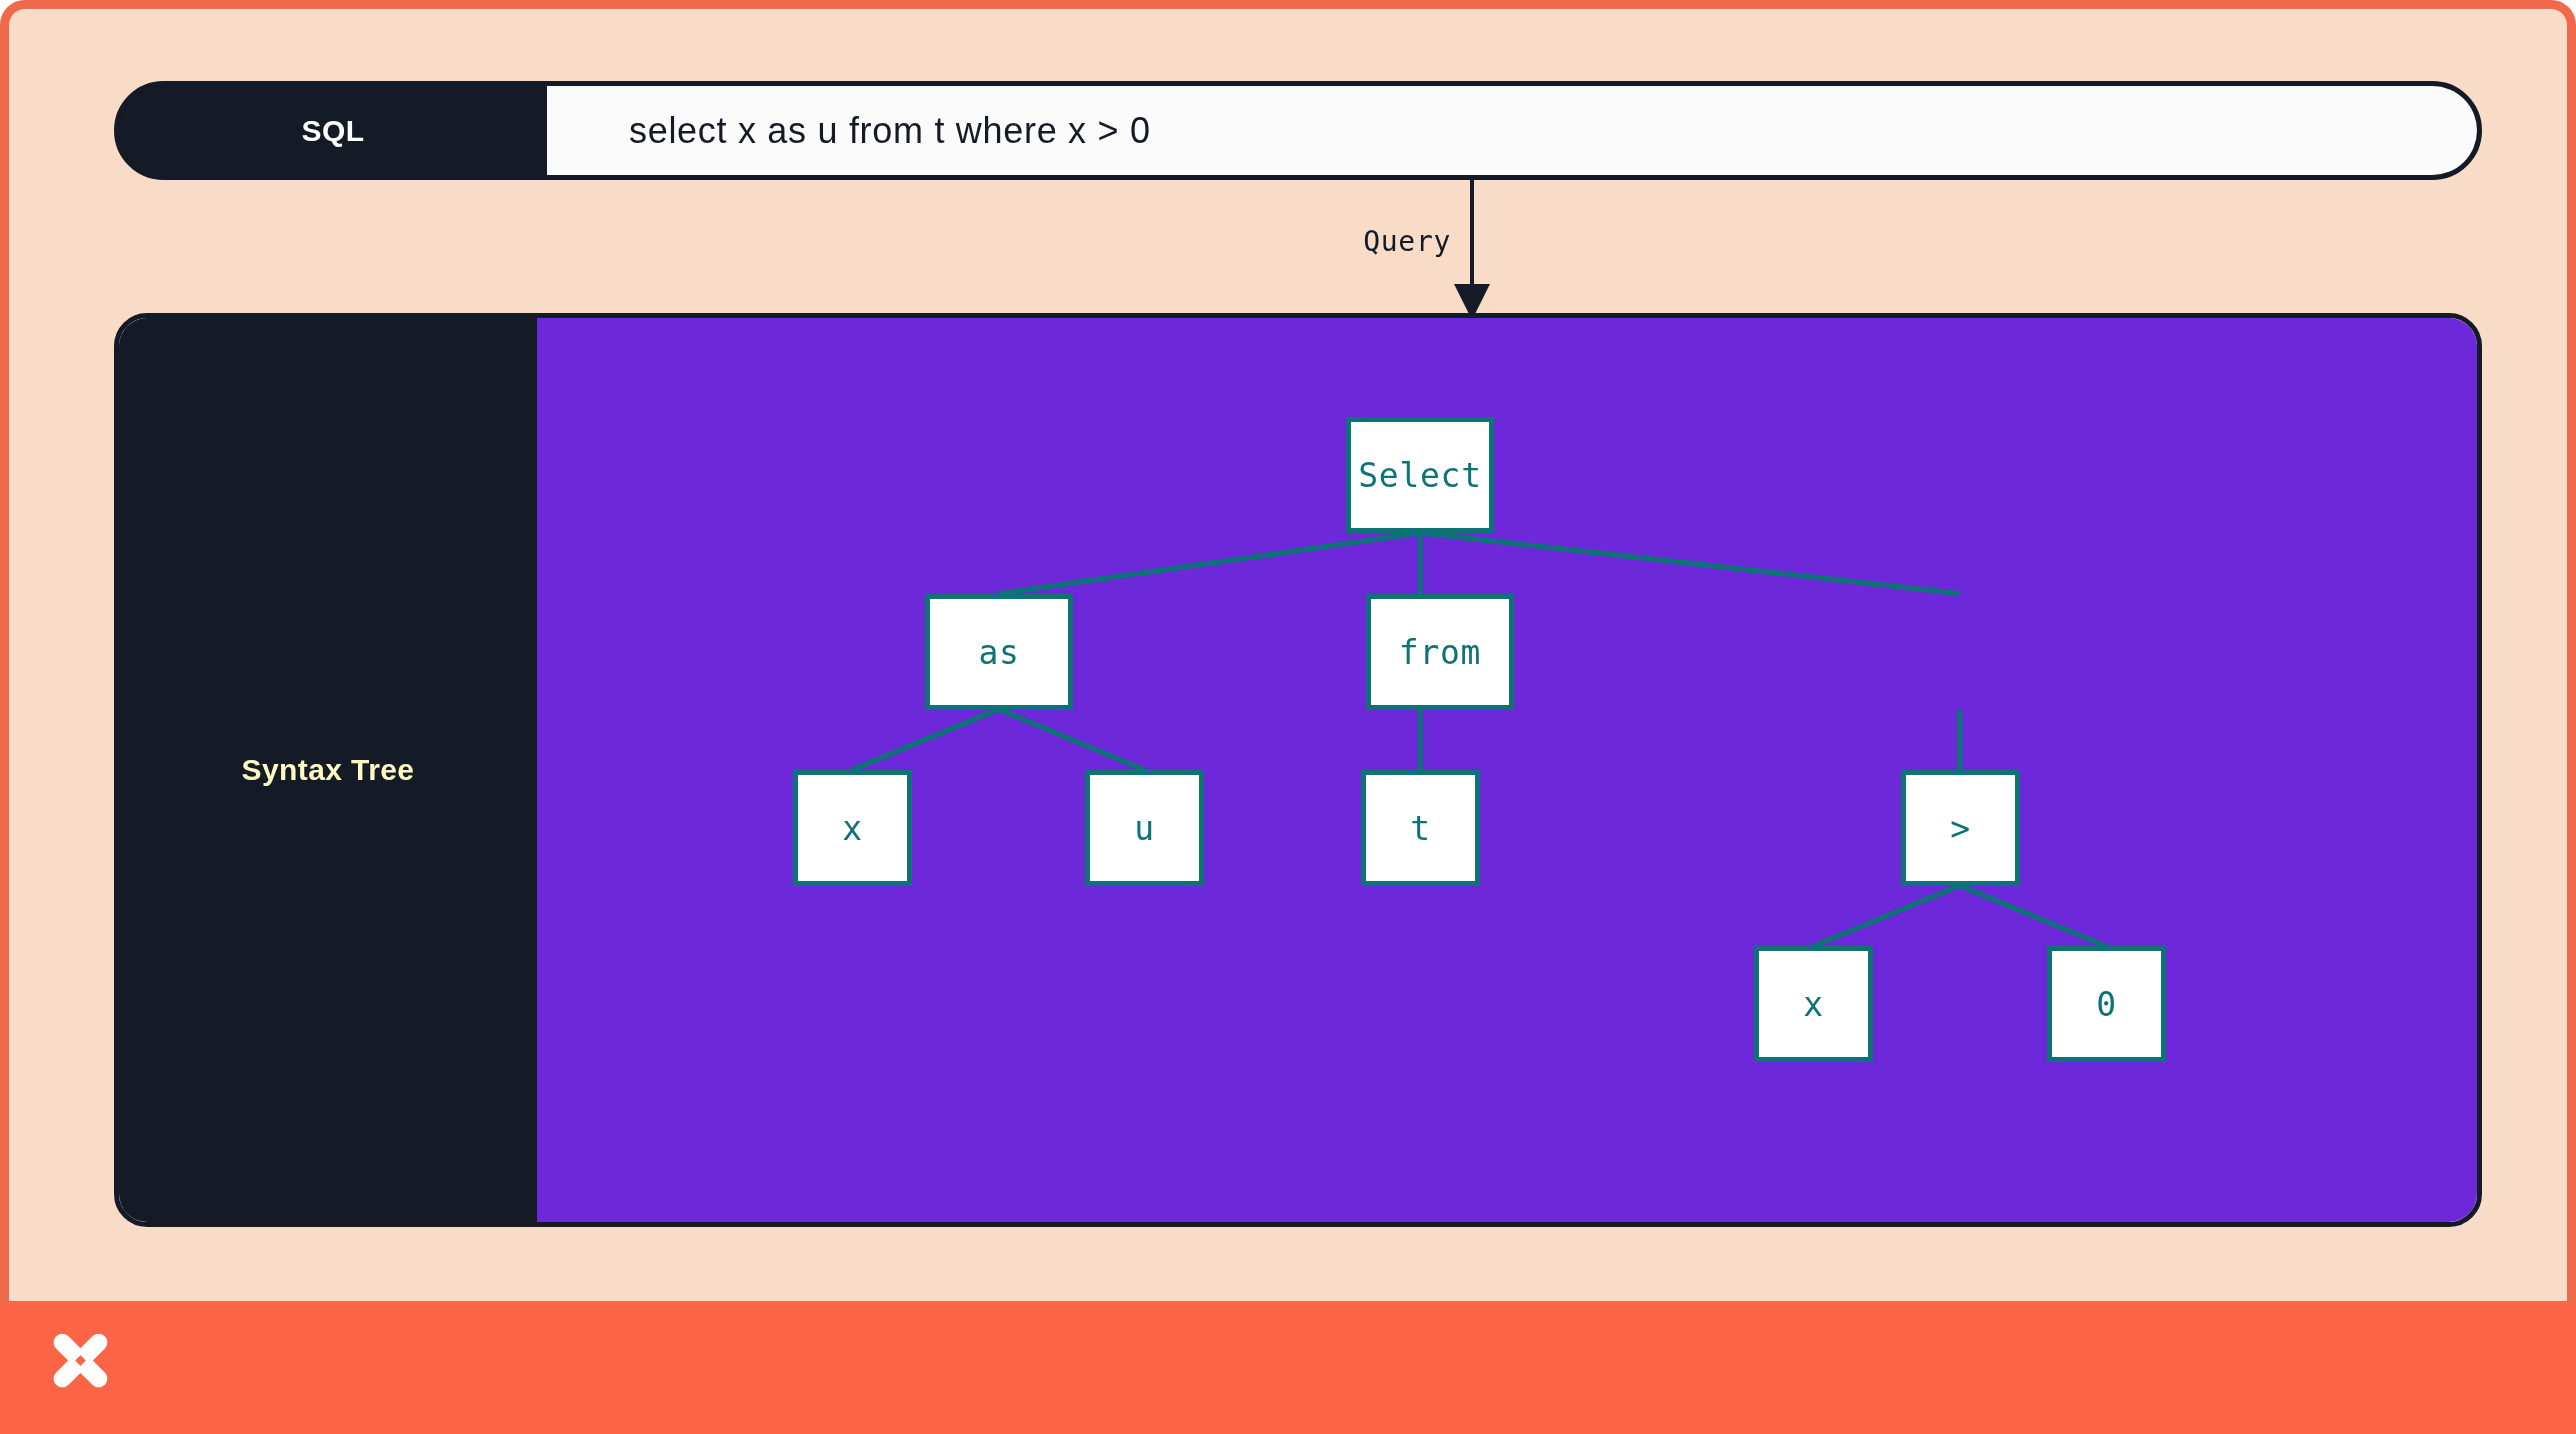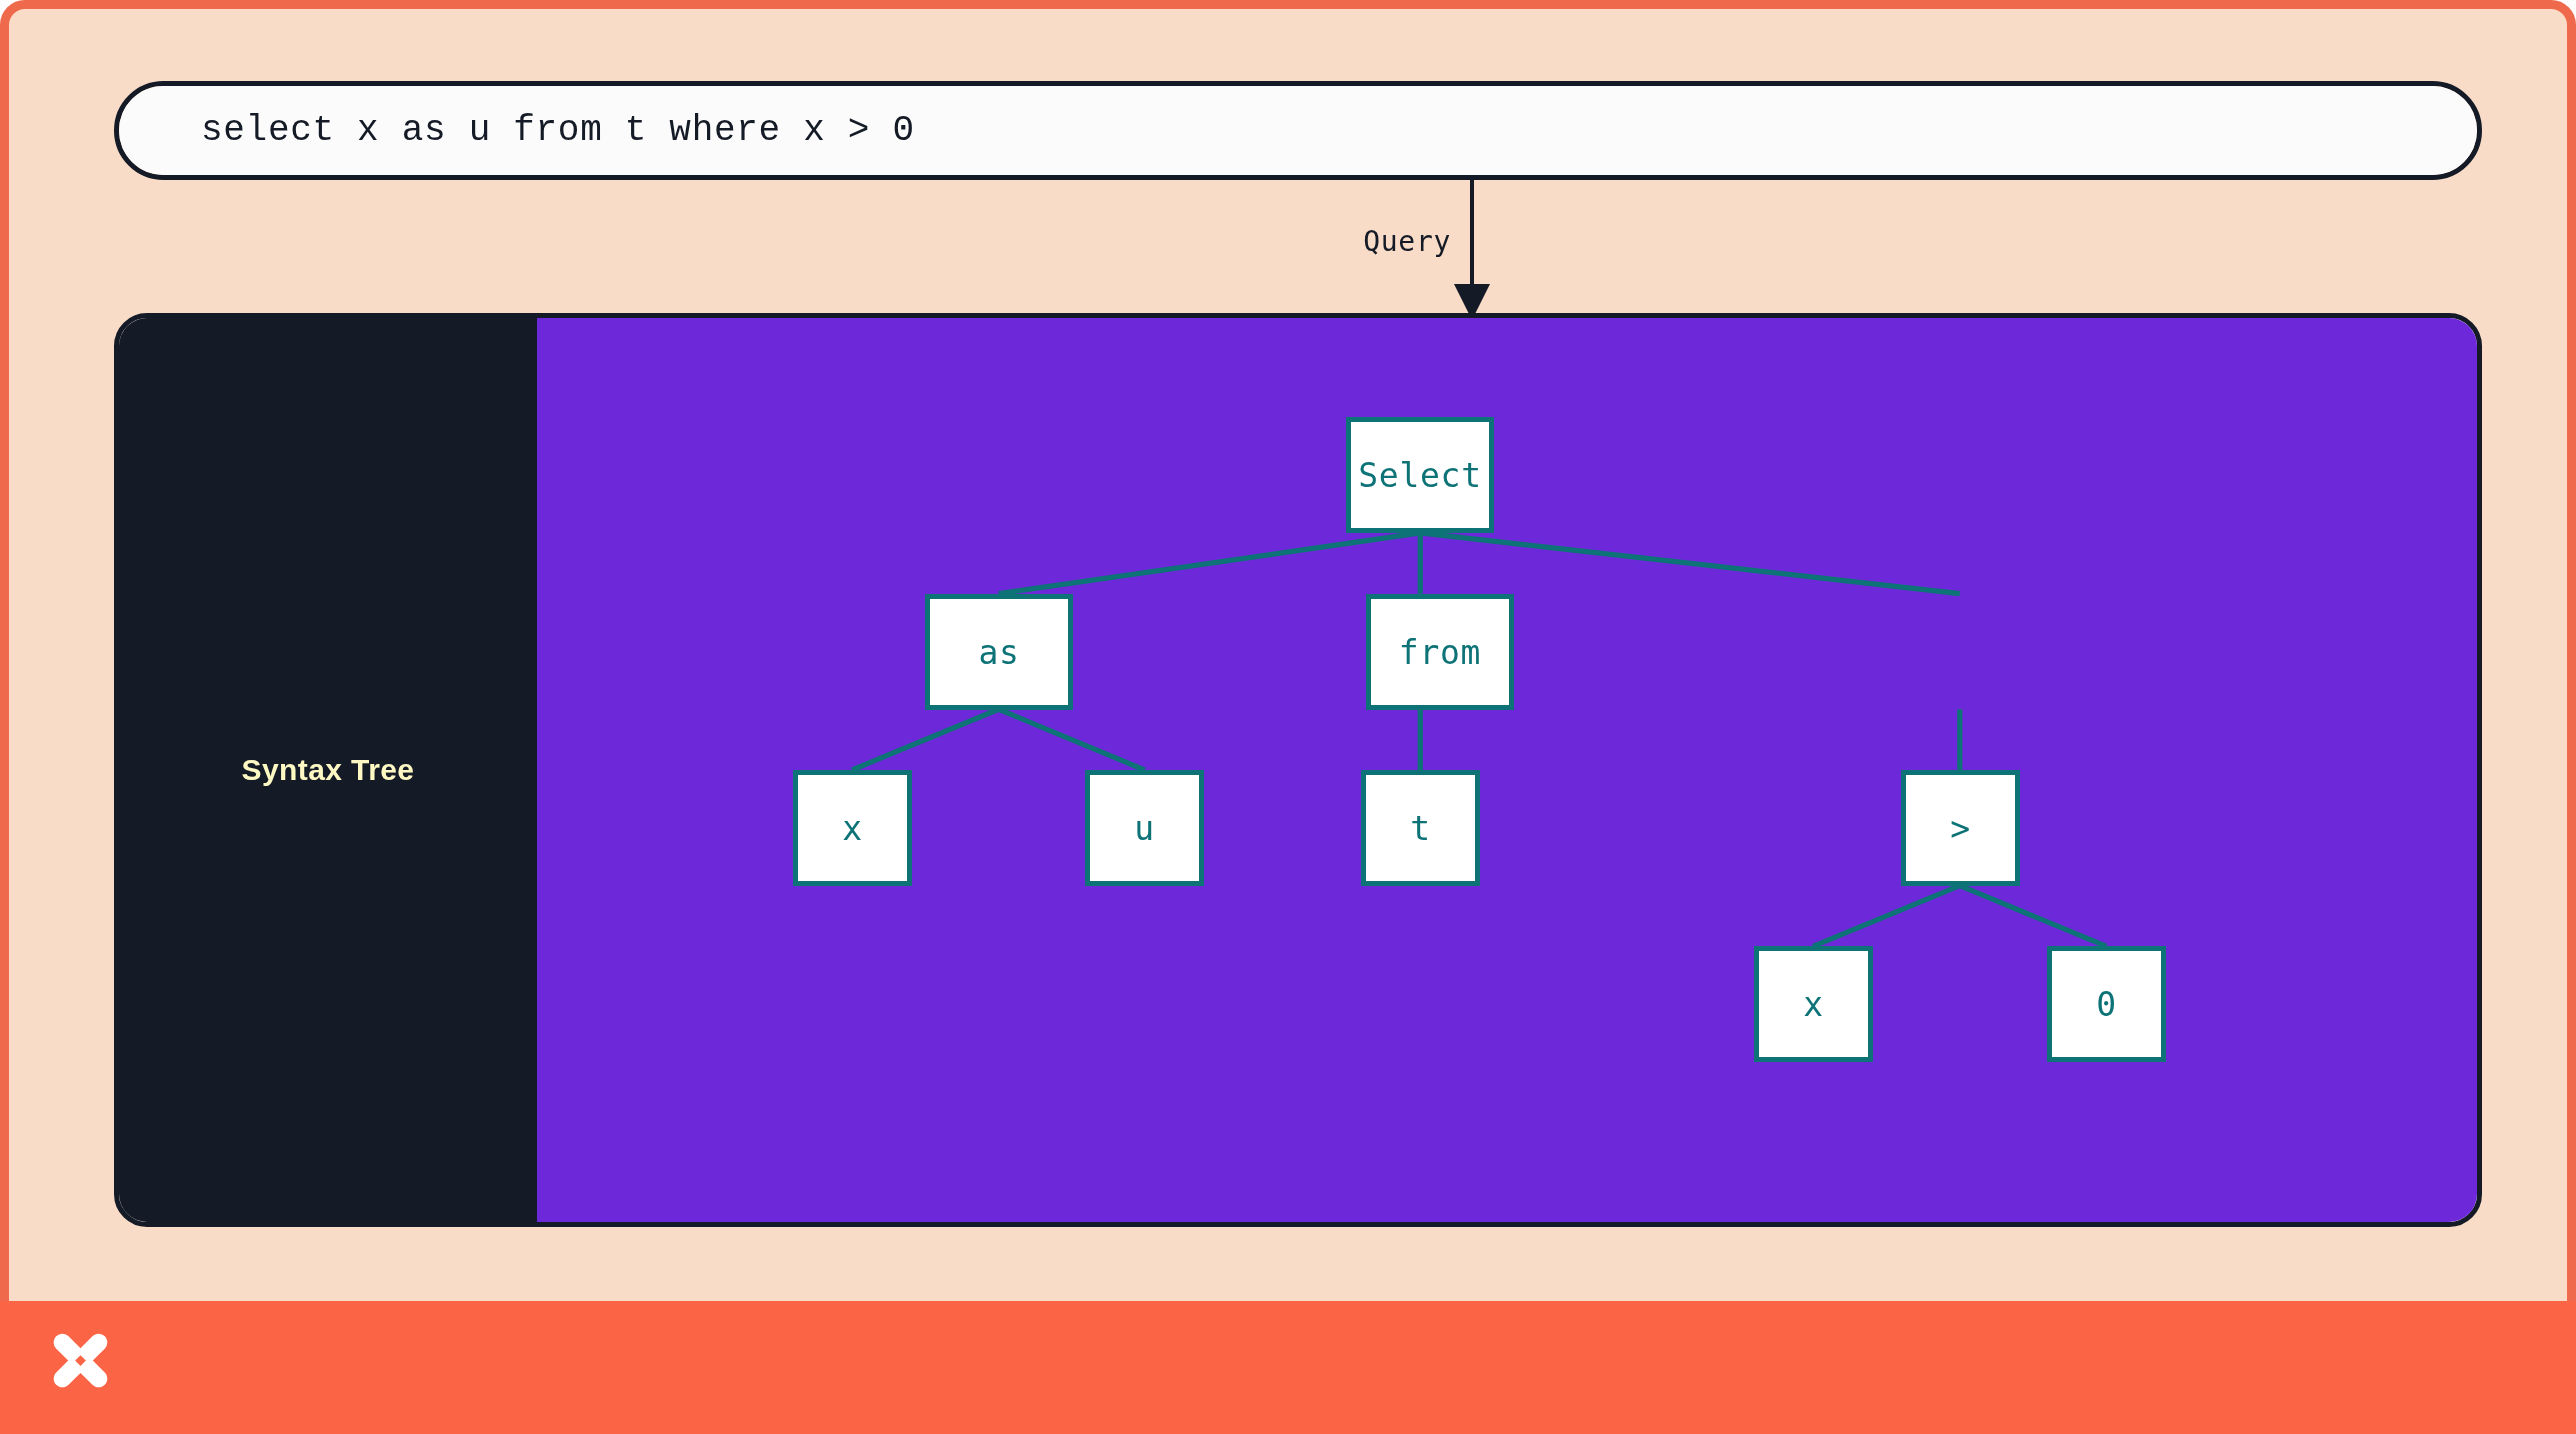--- a/index.html
+++ b/index.html
@@ -54,21 +54,21 @@
     font-weight: bold;
     letter-spacing: 0.4px;
   }
   .sql-value {
     flex: 1 1 auto;
     background: #fbfbfb;
     color: #141a26;
     display: flex;
     align-items: center;
     padding-left: 82px;
-    font-family: Liberation Mono, monospace;
+    font-family: Liberation Sans, sans-serif;
     font-size: 36px;
     letter-spacing: 0.7px;
   }
 
   
   .arrow-wrap {
     position: absolute;
     left: 1461px;
     top: 171px;
     width: 3px;
@@ -183,20 +183,21 @@
     letter-spacing: 0.2px;
     white-space: nowrap;
   }
 </style>
 </head>
 <body>
 
 <div class="frame">
 
   <div class="sql-pill">
+    <div class="sql-label">SQL</div>
     <div class="sql-value">select x as u from t where x &gt; 0</div>
   </div>
 
   <div class="parser-label">Query</div>
   <div class="arrow-wrap">
     <div class="arrow-line"></div>
     <div class="arrow-head"></div>
   </div>
 
   <div class="tree-panel">

